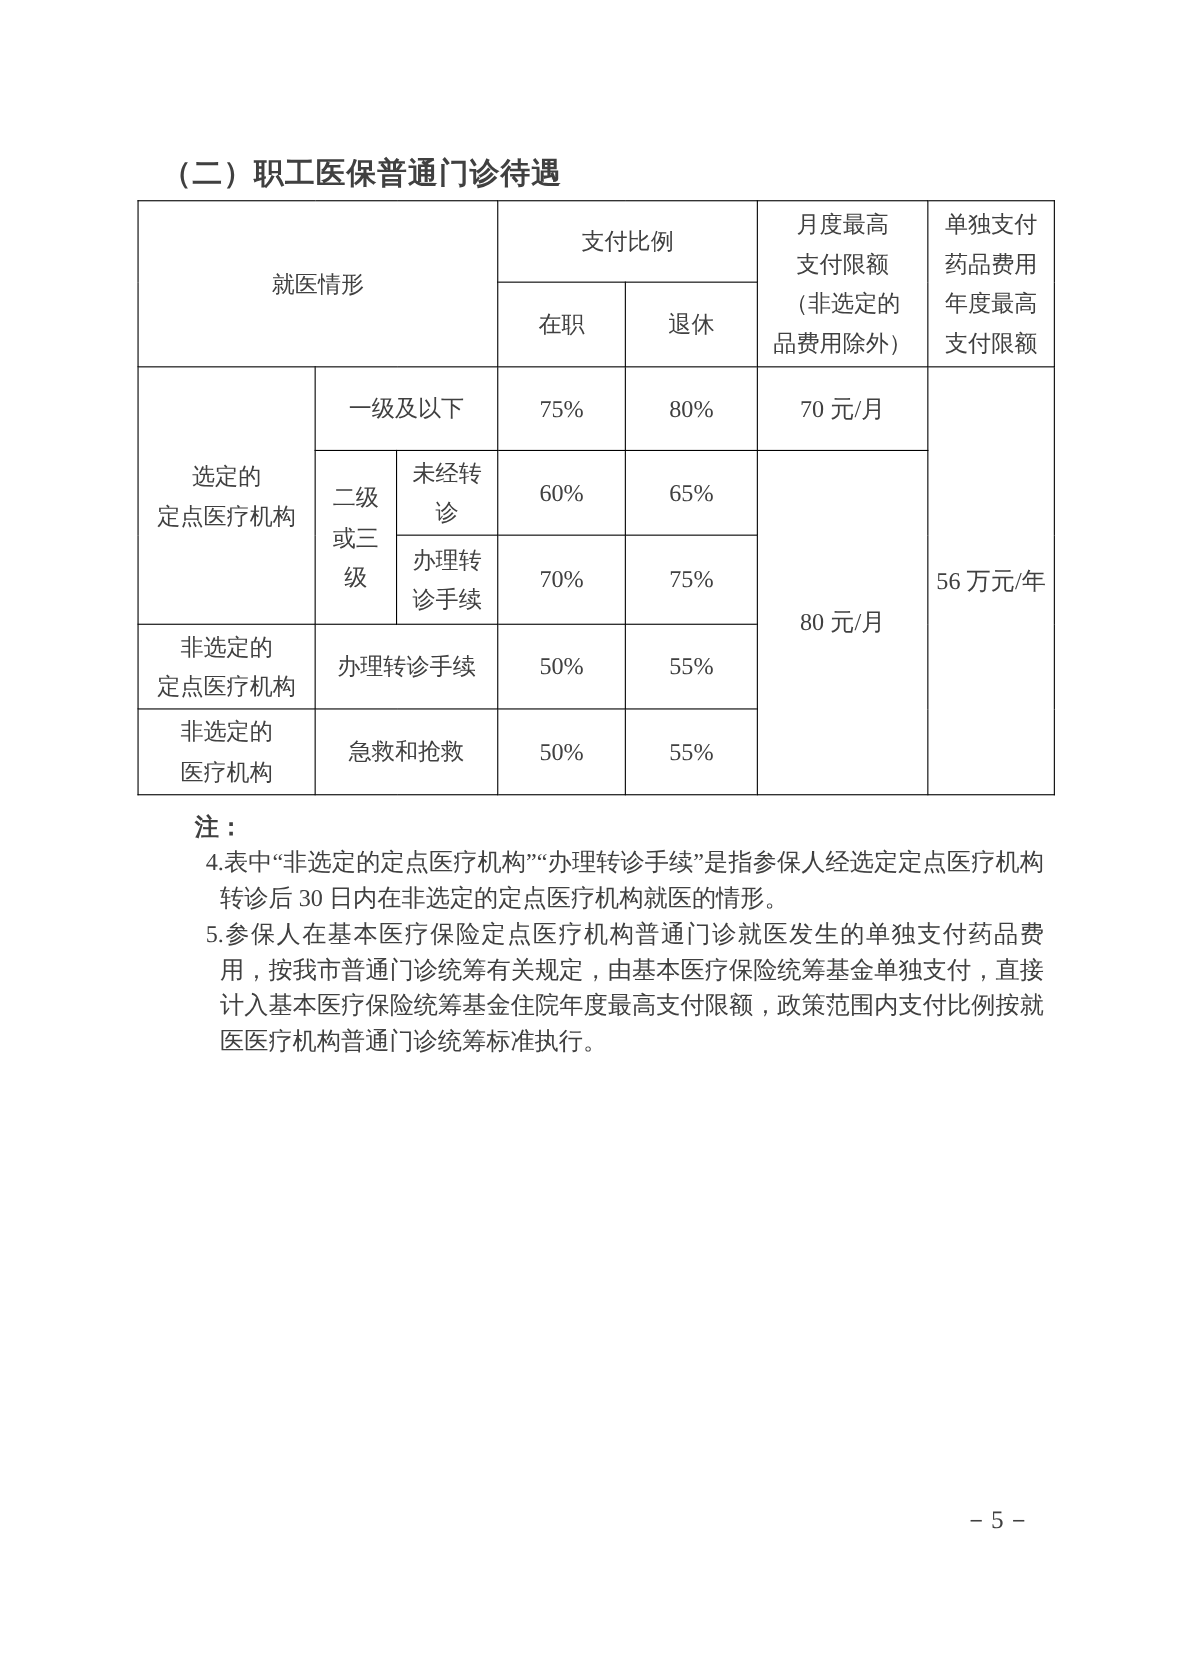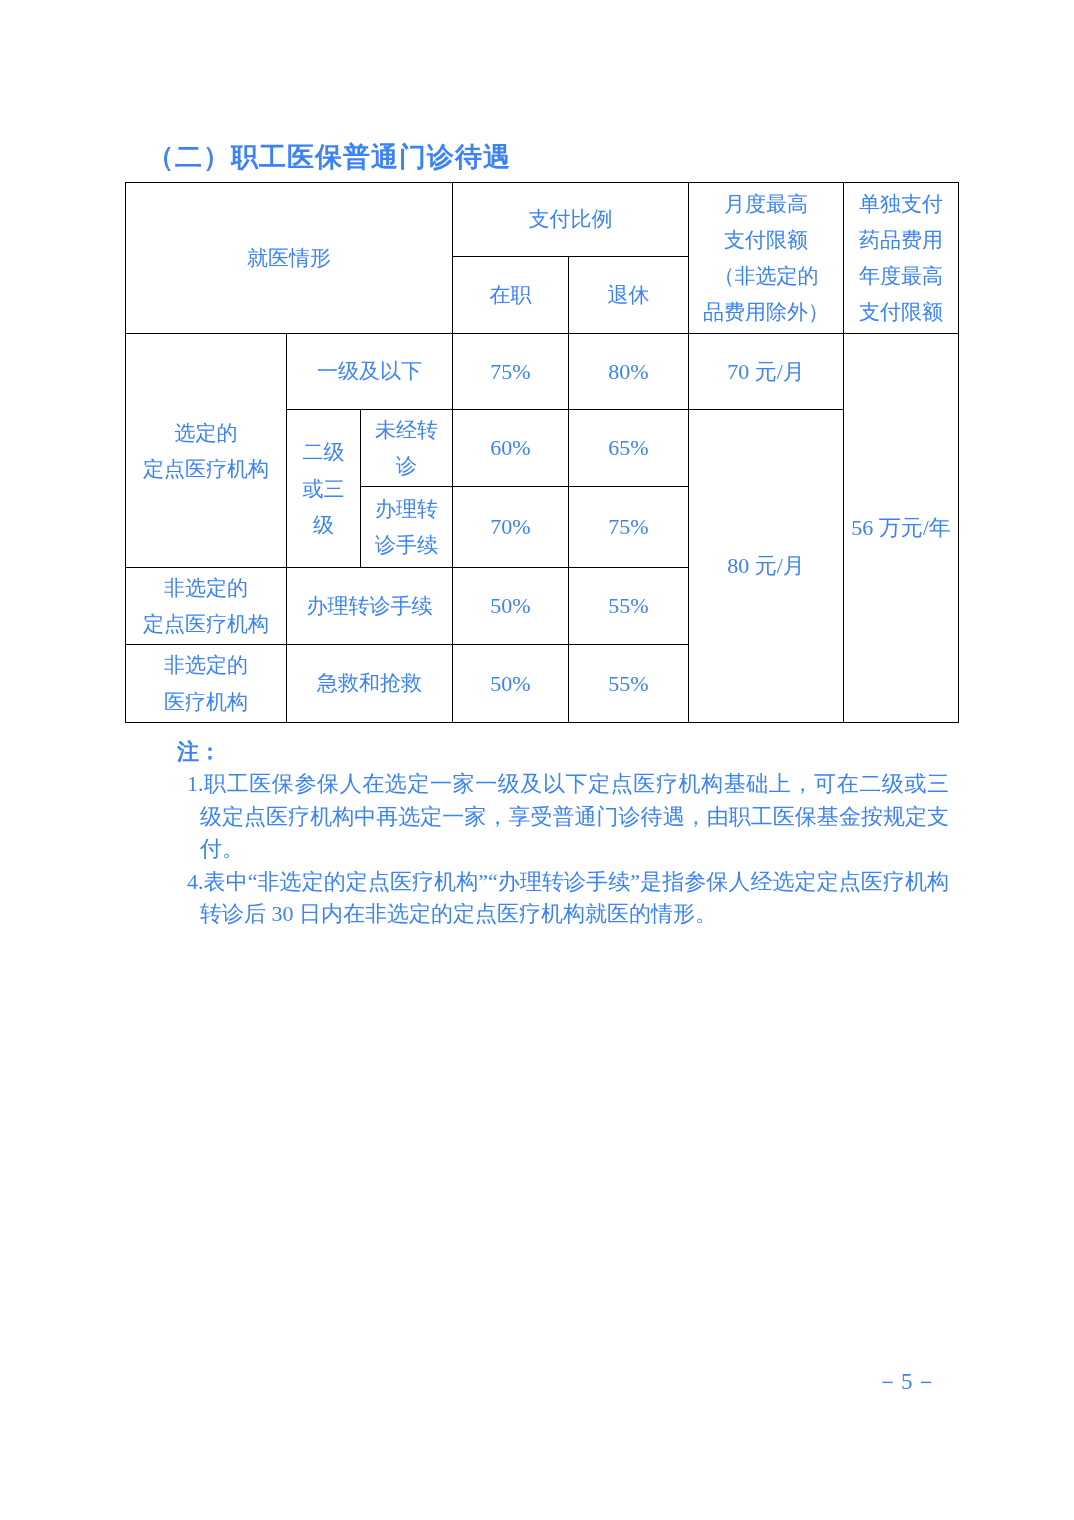--- a/index.html
+++ b/index.html
@@ -2,21 +2,21 @@
 <html><head>
 <meta charset="utf-8">
 <style>
   * { margin: 0; padding: 0; box-sizing: border-box; }
   html, body { background: #ffffff; }
   .page {
     position: relative;
     width: 1074px;
     height: 1520px;
     background: #ffffff;
-    color: #3b82f6;
+    color: #404040;
     font-family: "Liberation Serif", "DejaVu Serif", serif;
     overflow: hidden;
   }
   .content {
     position: absolute;
     left: 125px;
     top: 140px;
     width: 833px;
   }
   .heading {
@@ -142,20 +142,20 @@
 医疗机构</td>
           <td colspan="2">急救和抢救</td>
           <td class="num">50%</td>
           <td class="num">55%</td>
         </tr>
       </tbody>
     </table>
 
     <div class="notes">
       <div class="notes-label">注：</div>
-      <p class="note"><span>1.</span><span>职工医保参保人在选定一家一级及以下定点医疗机构基础上，可在二级或三级定点医疗机构中再选定一家，享受普通门诊待遇，由职工医保基金按规定支付。</span></p>
       <p class="note"><span>4.</span><span>表中“非选定的定点医疗机构”“办理转诊手续”是指参保人经选定定点医疗机构转诊后 30 日内在非选定的定点医疗机构就医的情形。</span></p>
+      <p class="note"><span>5.</span><span>参保人在基本医疗保险定点医疗机构普通门诊就医发生的单独支付药品费用，按我市普通门诊统筹有关规定，由基本医疗保险统筹基金单独支付，直接计入基本医疗保险统筹基金住院年度最高支付限额，政策范围内支付比例按就医医疗机构普通门诊统筹标准执行。</span></p>
     </div>
 
   </div>
 
   <div class="page-number">－5－</div>
 </div>
 
 </body></html>

